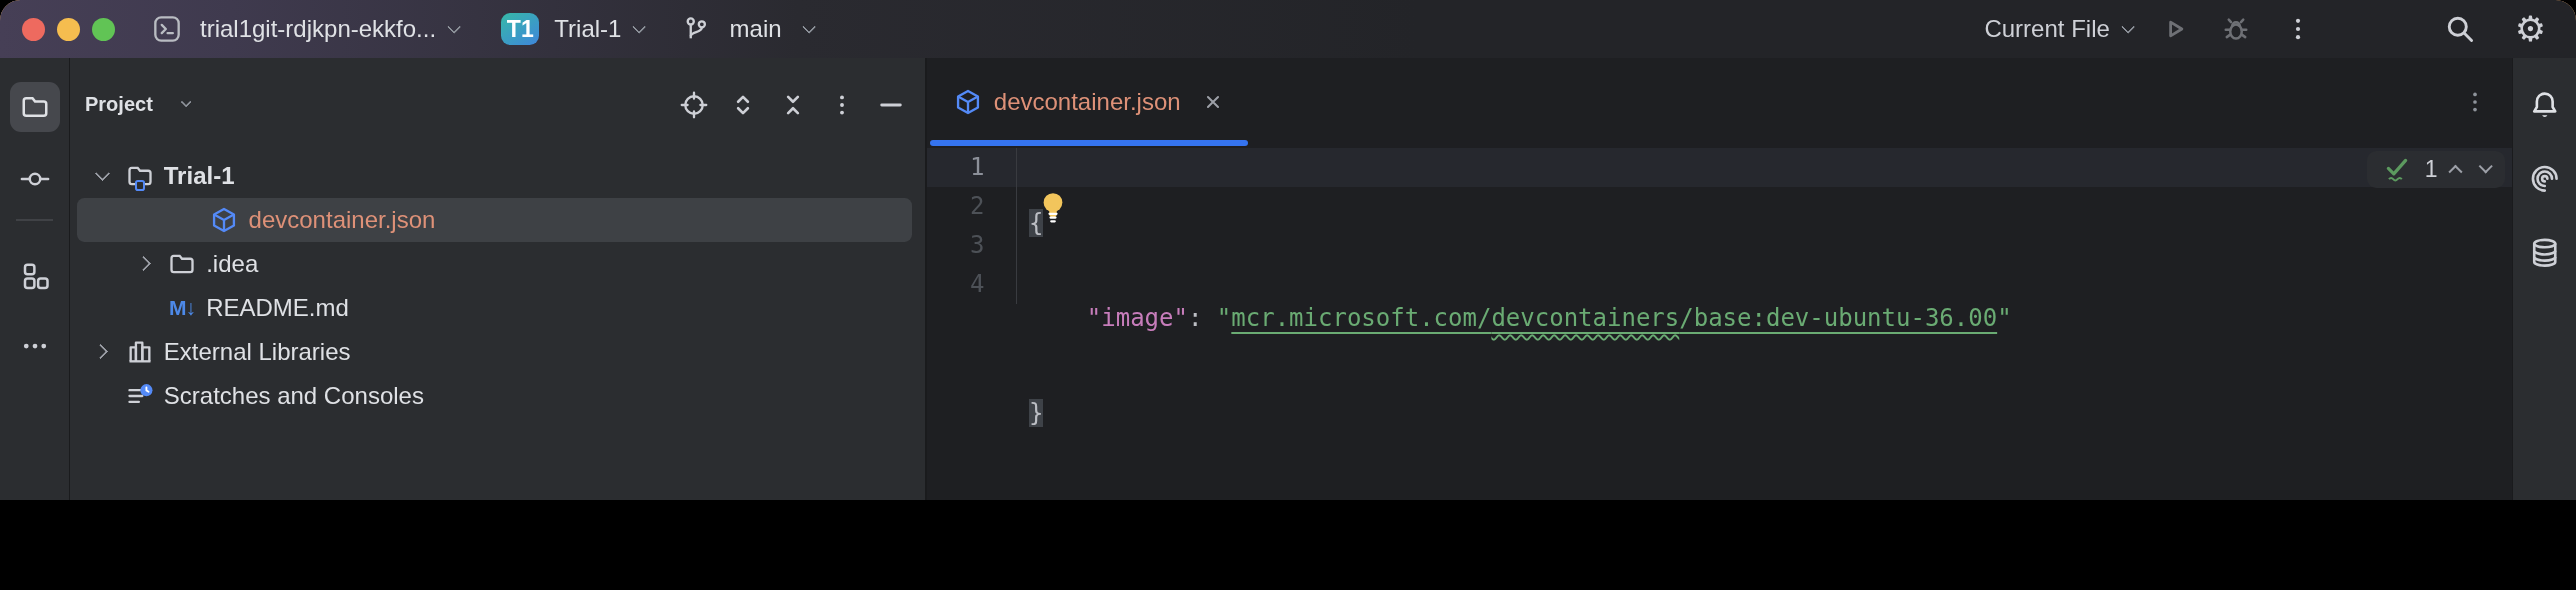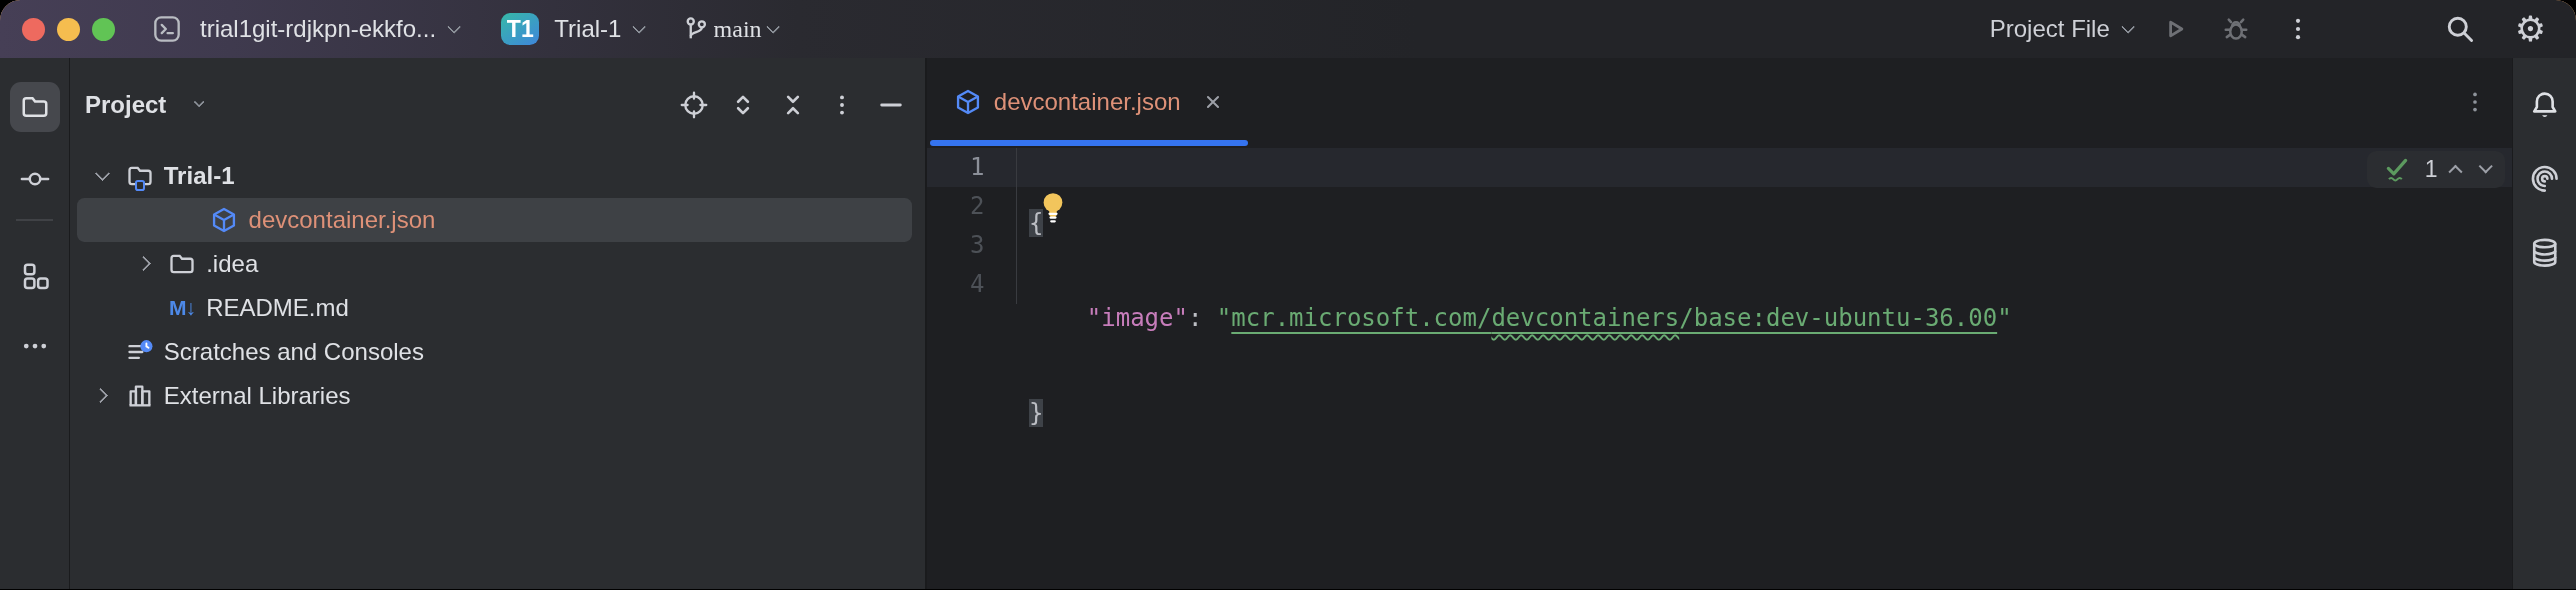--- a/index.html
+++ b/index.html
@@ -1,18 +1,18 @@
 <!DOCTYPE html>
 <html style="font-size:15px"><head>
 <meta charset="utf-8">
 <style>
   html,body{margin:0;padding:0;background:#000;}
   *{box-sizing:border-box;}
   .window{
-    width:2576px;height:589px;position:relative;overflow:hidden;
+    width:2576px;height:500px;position:relative;overflow:hidden;
     border-radius:20.4px 20.4px 0 0;background:#fdba74;
     font-family:"Liberation Sans", sans-serif;color:#dfe1e5;
   }
   
   .titlebar{
     height:58px;display:flex;align-items:center;
     background:linear-gradient(90deg,#463f56 0%,#3f3a4e 9%,#2a2a30 31%,#232428 55%,#232428 100%);
     padding:0 24px 0 22px;font-size:24px;
   }
   .lights{display:flex;gap:12px;align-items:center;}
@@ -20,37 +20,37 @@
   .light.red{background:#ee6a5f;}.light.yellow{background:#f5bd4f;}.light.green{background:#61c455;}
   .proj-ico{width:37px;height:37px;margin-left:33px;display:flex;align-items:center;justify-content:center;}
   .proj-ico svg{width:28px;height:28px;}
   .tb-item{display:flex;align-items:center;gap:11px;margin-left:15px;cursor:default;}
   .tb-text{color:#dfe1e5;white-space:nowrap;}
   .chev{display:inline-block;width:10.2px;height:10.2px;border-right:2.8px solid #8e939b;border-bottom:2.8px solid #8e939b;border-radius:0.9px;}
   .chev.down{transform:rotate(45deg) translateY(-2.8px);}
   .t1badge{width:38px;height:32px;border-radius:9.3px;margin-left:44px;
     background:linear-gradient(145deg,#36b9a7 0%,#3f86dc 100%);
     display:flex;align-items:center;justify-content:center;color:#fff;font-size:23px;font-weight:600;}
-  .branch{display:flex;align-items:center;gap:4px;margin-left:39px;font-family:Liberation Serif, serif;}
+  .branch{display:flex;align-items:center;gap:20px;margin-left:39px;}
   .tb-right{margin-left:auto;display:flex;align-items:center;}
   .tb-icobtn{width:43px;height:43px;display:flex;align-items:center;justify-content:center;}
   .dim{opacity:.5;}
   .gear-glyph{font-family:"DejaVu Sans",sans-serif;font-size:35px;color:#ced0d6;line-height:1;}
   
   .body{display:flex;height:532px;}
   .strip{width:70px;background:#2b2d30;display:flex;flex-direction:column;align-items:center;flex:none;}
   .strip.left{border-right:0.9px solid #1a1b1d;}
   .strip.right{width:64px;border-left:0.9px solid #1a1b1d;}
   .strip-btn{width:50px;height:50px;display:flex;align-items:center;justify-content:center;border-radius:11px;}
   .strip-btn.active{background:#46484d;}
   .strip-hr{width:37px;height:1.9px;background:#404246;margin-top:15px;}
   
   .panel{width:857px;background:#2b2d30;border-right:2.8px solid #1a1b1d;flex:none;display:flex;flex-direction:column;}
   .panel-head{height:93px;display:flex;align-items:center;padding:0 18.5px 0 15px;flex:none;}
-  .panel-title{font-size:24px;font-weight:600;color:#dfe1e5;margin-right:27px;}
+  .panel-title{font-size:20px;font-weight:600;color:#dfe1e5;margin-right:27px;}
   .panel-head .chev{width:8.3px;height:8.3px;border-width:2.8px;}
   .panel-actions{margin-left:auto;display:flex;align-items:center;gap:17.6px;}
   .pa-btn{width:31.5px;height:31.5px;display:flex;align-items:center;justify-content:center;}
   .tree{margin-top:2.8px;}
   .row{height:44px;display:flex;align-items:center;font-size:24px;white-space:nowrap;}
   .row .slot{width:26px;flex:none;display:flex;align-items:center;justify-content:center;margin-right:12px;}
   .row .ticon{width:28px;height:28px;flex:none;margin-right:10.2px;display:flex;align-items:center;justify-content:center;position:relative;}
   .lvl0{padding-left:17.6px;}
   .lvl1{padding-left:60px;}
   .lvl2{padding-left:103px;}
@@ -126,21 +126,21 @@
         <circle cx="17" cy="8" r="2.6"></circle>
         <path d="M7.5 8.2V20"></path>
         <path d="M17 10.7c0 4.6-9.5 3.2-9.5 7.6"></path>
       </svg>
       <span class="tb-text">main</span>
       <span class="chev down"></span>
     </div>
 
     <div class="tb-right">
       <div class="tb-item" style="margin-left:0;">
-        <span class="tb-text" style="color:#ced0d6;">Project File</span>
+        <span class="tb-text" style="color:#ced0d6;">Current File</span>
         <span class="chev down"></span>
       </div>
       <div class="tb-icobtn dim" style="margin-left:22px;">
         <svg width="30" height="30" viewBox="0 0 24 24" fill="none" stroke="#b9bcc2" stroke-width="2.2" stroke-linejoin="round">
           <path d="M8.5 6.5l9 5.5-9 5.5z"></path>
         </svg>
       </div>
       <div class="tb-icobtn dim" style="margin-left:18.5px;">
         <svg width="30" height="30" viewBox="0 0 24 24" fill="none" stroke="#b9bcc2" stroke-width="2" stroke-linecap="round">
           <ellipse cx="12" cy="14" rx="4.6" ry="5.6"></ellipse>
@@ -277,44 +277,44 @@
 
         <div class="row lvl1">
           <span class="slot"></span>
           <span class="ticon">
             <span class="md-ico">M↓</span>
           </span>
           <span class="label">README.md</span>
         </div>
 
         <div class="row lvl0">
-          <span class="slot"></span>
-          <span class="ticon">
-            <svg width="28" height="28" viewBox="0 0 24 24" fill="none">
-              <path d="M3 7h11M3 12h11M3 17h8" stroke="#ced0d6" stroke-width="2" stroke-linecap="round"></path>
-              <circle cx="17.5" cy="7" r="5.2" fill="#548af7"></circle>
-              <path d="M17.5 4.6v2.6l1.8 1.1" stroke="#fff" stroke-width="1.6" stroke-linecap="round" fill="none"></path>
-            </svg>
-          </span>
-          <span class="label">Scratches and Consoles</span>
-        </div>
-
-        <div class="row lvl0">
           <span class="slot">
               <span class="tchev right"></span>
             </span>
           <span class="ticon">
             <svg width="28" height="28" viewBox="0 0 24 24" fill="none" stroke="#ced0d6" stroke-width="2" stroke-linejoin="round">
               <path d="M4 20V8h4.5v12"></path>
               <path d="M8.5 20V4H14v16"></path>
               <path d="M14 20V8h6v12"></path>
               <path d="M3 20h18"></path>
             </svg>
           </span>
           <span class="label">External Libraries</span>
+        </div>
+
+        <div class="row lvl0">
+          <span class="slot"></span>
+          <span class="ticon">
+            <svg width="28" height="28" viewBox="0 0 24 24" fill="none">
+              <path d="M3 7h11M3 12h11M3 17h8" stroke="#ced0d6" stroke-width="2" stroke-linecap="round"></path>
+              <circle cx="17.5" cy="7" r="5.2" fill="#548af7"></circle>
+              <path d="M17.5 4.6v2.6l1.8 1.1" stroke="#fff" stroke-width="1.6" stroke-linecap="round" fill="none"></path>
+            </svg>
+          </span>
+          <span class="label">Scratches and Consoles</span>
         </div>
 
       </div>
     </div>
 
     <div class="editor-pane">
       <div class="tabbar">
         <div class="tab">
           <svg width="28" height="28" viewBox="0 0 24 24" fill="none" stroke="#548af7" stroke-width="2" stroke-linejoin="round">
             <path d="M12 2.5l8.5 4.8v9.4L12 21.5l-8.5-4.8V7.3z"></path>

